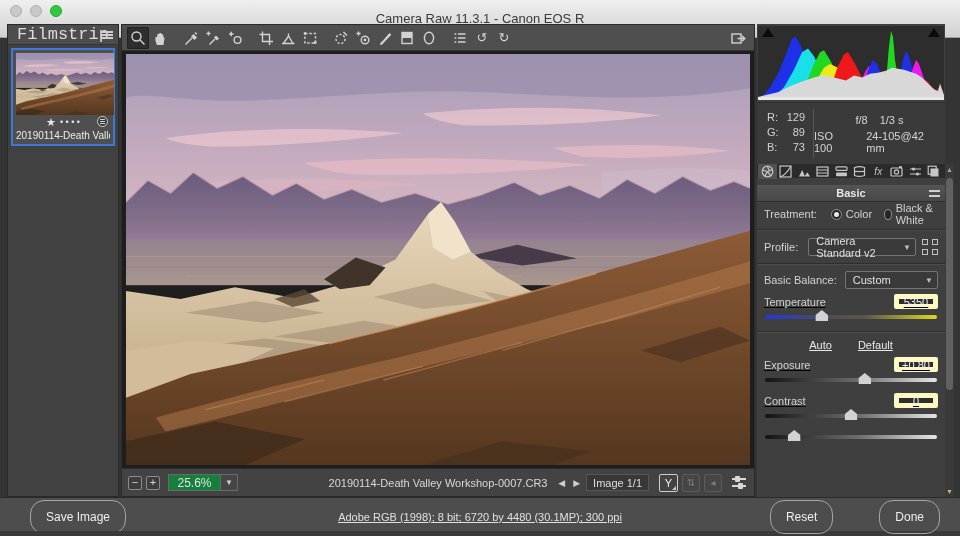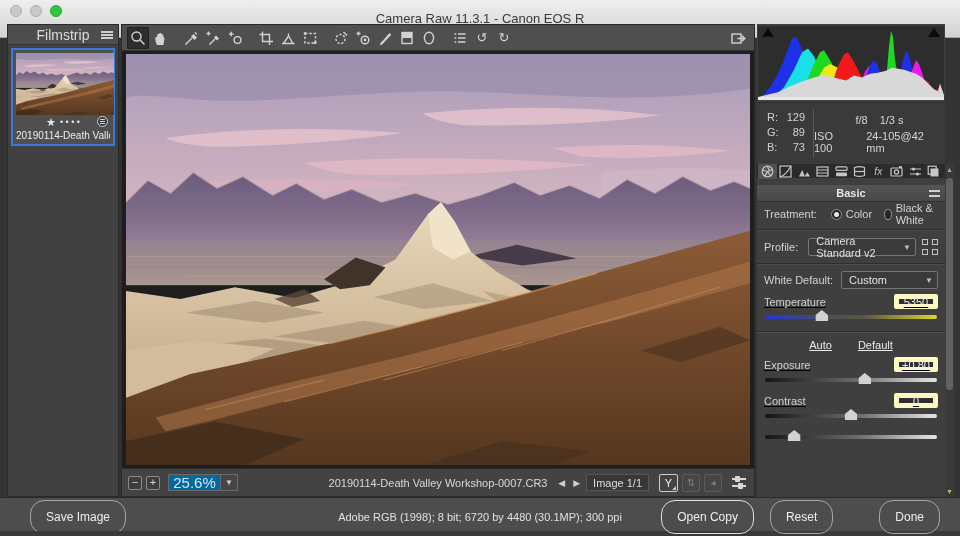--- a/index.html
+++ b/index.html
@@ -15,21 +15,21 @@
   .lights { position:absolute; left:10px; top:5px; display:flex; gap:8px; }
   .light { width:12px; height:12px; border-radius:50%; }
   .light.dim { background:#c9c9c9; border:1px solid #aeaeae; }
   .light.green { background:#2fc840; border:1px solid #27a737; }
 
   
   .filmstrip { position:absolute; left:7px; top:24px; width:112px; height:473px;
     background:#414141; border:1px solid #2a2a2a; }
   .fs-header { height:20px; background:#4d4d4d; border-bottom:1px solid #333;
     display:flex; align-items:center; justify-content:center; position:relative; }
-  .fs-header span { font-size:14px; color:#dcdcdc; }
+  .fs-header span { font-size:17px; color:#dcdcdc;font-family:Liberation Mono, monospace; }
   .hamburger { position:absolute; right:5px; top:6px; width:12px; height:8px;
     border-top:2px solid #cfcfcf; border-bottom:2px solid #cfcfcf; }
   .hamburger::after { content:""; display:block; margin-top:1px; border-top:2px solid #cfcfcf; }
   .thumb-cell { margin:3px; border:2px solid #3d79d6; background:#4f4f4f; padding:3px 3px 1px; }
   .thumb-img { width:98px; height:62px; display:block; background:#222; }
   .stars-row { height:14px; display:flex; align-items:center; justify-content:center; gap:4px;
     color:#e6e6e6; font-size:9px; position:relative; }
   .badge { position:absolute; right:2px; top:1px; width:11px; height:11px; border-radius:50%;
     border:1px solid #d0d0d0; background:#3a3a3a; }
   .badge::after{ content:""; position:absolute; left:2px; top:4px; width:5px; height:1px; background:#d0d0d0;
@@ -51,22 +51,22 @@
   .canvas { position:absolute; left:0; top:26px; width:632px; height:417px; background:#1e1e1e;
     display:flex; align-items:center; justify-content:center; }
   .photo { width:624px; height:411px; display:block; }
 
   
   .statusbar { position:absolute; left:0; bottom:0; width:100%; height:28px; background:#434343;
     border-top:1px solid #2c2c2c; display:flex; align-items:center; padding:0 6px; }
   .zoombtn { width:14px; height:14px; border:1px solid #8c8c8c; border-radius:2px; color:#d8d8d8;
     font-size:11px; line-height:11px; text-align:center; margin-right:4px; background:#3d3d3d; }
   .zoomlevel { display:flex; margin-left:4px; }
-  .zoomlevel .val { min-width:52px; height:17px; background:#0369a1; border:1px solid #6a6a6a;
-    border-right:none; color:#e2e2e2; font-size:15px; display:flex; align-items:center; justify-content:center; }
+  .zoomlevel .val { min-width:52px; height:17px; background:#15803d; border:1px solid #6a6a6a;
+    border-right:none; color:#e2e2e2; font-size:12px; display:flex; align-items:center; justify-content:center; }
   .zoomlevel .chev { width:18px; height:17px; background:#464646; border:1px solid #6a6a6a;
     color:#cfcfcf; font-size:8px; display:flex; align-items:center; justify-content:center; }
   .sb-filename { position:absolute; left:0; right:0; text-align:center; font-size:11px; color:#d9d9d9; pointer-events:none; }
   .sb-right { margin-left:auto; display:flex; align-items:center; gap:4px; z-index:2; }
   .navarrow { color:#cfcfcf; font-size:9px; padding:0 2px; }
   .imgindex { min-width:58px; height:17px; background:#383838; border:1px solid #565656; color:#dedede;
     font-size:11px; display:flex; align-items:center; justify-content:center; padding:0 6px; }
   .ybtn { width:19px; height:18px; border:1px solid #cdcdcd; border-radius:2px; color:#f0f0f0;
     font-size:11px; display:flex; align-items:center; justify-content:center; position:relative; margin-left:6px;}
   .ybtn::after { content:""; position:absolute; right:1px; bottom:1px; border-left:4px solid transparent;
@@ -148,21 +148,21 @@
 
   
   .footer { position:absolute; left:0; top:497px; width:960px; height:39px; background:#4d4d4d;
     display:flex; align-items:center; border-top:1px solid #2a2a2a; }
   .footer::after { content:""; position:absolute; left:0; bottom:0; width:100%; height:5px; background:#3a3a3a; }
   .pill { height:34px; border:1px solid #a5a5a5; border-radius:14px; background:transparent;
     color:#eeeeee; font-size:12px; font-family:"Liberation Sans",sans-serif; padding:0 15px; }
   .pill.default { border:1.5px solid #dedede; }
   .f-save { margin-left:30px; }
   .f-link { position:absolute; left:0; right:0; text-align:center; font-size:11px; color:#e0e0e0;
-    pointer-events:auto; }
+    text-decoration:underline; pointer-events:auto; }
   .f-right { margin-left:auto; display:flex; gap:16px; margin-right:20px; z-index:2; }
   .f-right .gap { width:14px; }
 </style>
 </head>
 <body>
 
 <svg width="0" height="0" style="position:absolute">
   <defs>
     <linearGradient id="skyG" x1="0" y1="0" x2="0" y2="1">
       <stop offset="0" stop-color="#a89cba"></stop>
@@ -523,21 +523,21 @@
         </span>
         <span class="gridicon">
             <i></i>
             <i></i>
             <i></i>
             <i></i>
           </span>
       </div>
       <div class="sep"></div>
       <div class="crow" style="height:24px">
-        <span>White Default:</span>
+        <span>Basic Balance:</span>
         <span class="select" style="flex:1; margin-left:8px">
           <span>Custom</span>
             <span class="chev">▼</span>
         </span>
       </div>
 
       <div class="sgroup">
         <div class="srow">
             <span>Temperature</span>
           <span class="valbox">5350</span>
@@ -581,20 +581,19 @@
   <div class="scrollcol">
     <div class="scrollup">▲</div>
     <div class="scrollthumb"></div>
     <div class="scrolldown">▼</div>
   </div>
 
   <div class="footer">
     <button class="pill f-save">Save Image</button>
     <span class="f-link">Adobe RGB (1998); 8 bit; 6720 by 4480 (30.1MP); 300 ppi</span>
     <div class="f-right">
-      <button class="pill default">Open Copy</button>
       <button class="pill">Reset</button>
       <span class="gap"></span>
       <button class="pill">Done</button>
     </div>
   </div>
 
 </div>
 
 </body></html>

